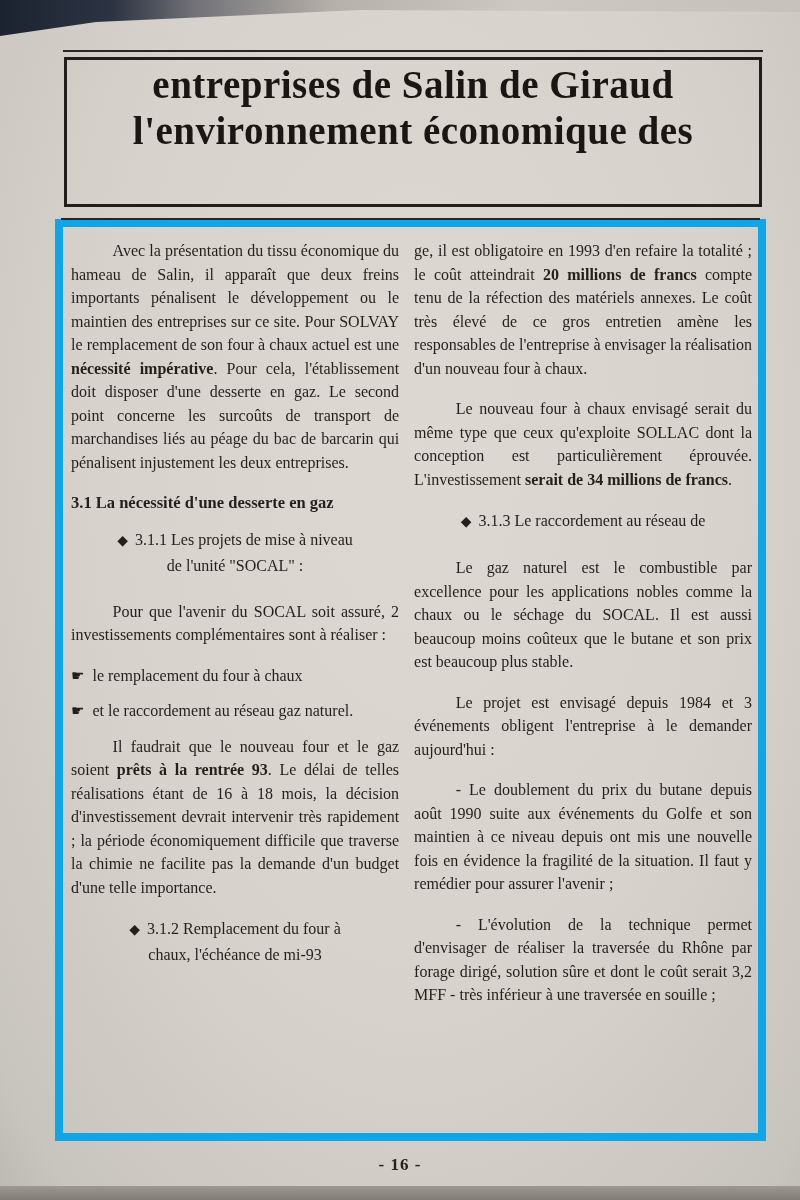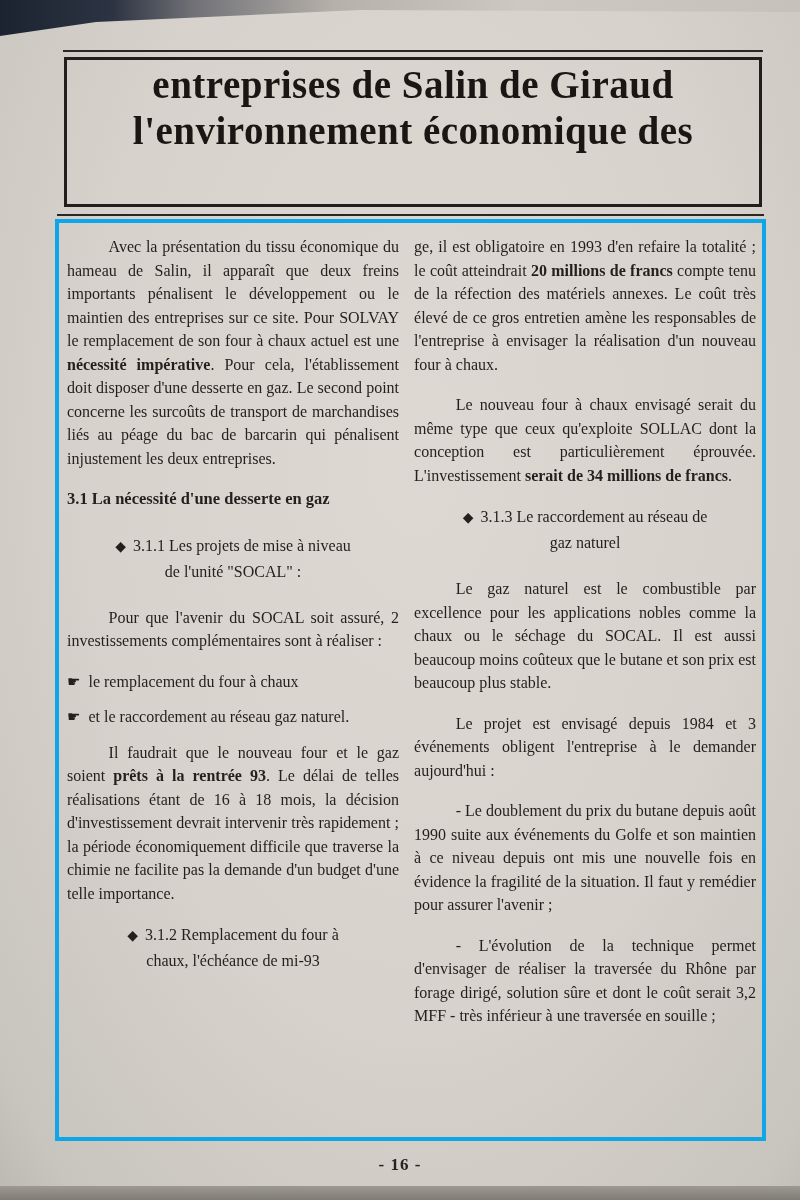--- a/index.html
+++ b/index.html
@@ -26,33 +26,33 @@
   }
   .title-box::before{
     content:"";position:absolute;left:-4px;right:-4px;top:-10px;border-top:2px solid #2a2722;
   }
   .title-line{
     font-size:39px;font-weight:bold;line-height:46px;letter-spacing:0.5px;color:#191613;
     white-space:nowrap;
   }
   .body-box{
     position:absolute;left:55px;top:219px;width:711px;height:922px;
-    border:4px solid #0ea5e9;padding:12px 6px 0 8px;box-sizing:border-box;
+    border:8px solid #0ea5e9;padding:12px 6px 0 8px;box-sizing:border-box;
   }
   .body-box::before{
     content:"";position:absolute;left:-2px;right:-2px;top:-9px;border-top:2px solid #2a2722;
   }
   .cols{display:flex;gap:15px;height:100%;overflow:hidden;}
   .col{font-size:16px;line-height:23.5px;color:#221f1c;overflow:hidden;}
   .col.left{width:334px;}
   .col.right{width:344px;}
   .blk{margin:0 0 17px;}
   .para{text-align:justify;text-indent:2.6em;}
   .para.noindent{text-indent:0;}
-  .section{font-weight:bold;font-size:16.5px;margin:4px 0 22px;}
+  .section{font-weight:bold;font-size:16.5px;margin:4px 0 12px;}
   .sub{text-align:center;margin:6px 0 22px;line-height:25px;}
   .sub .diamond{font-family:"DejaVu Sans",sans-serif;font-size:14px;margin-right:7px;}
   .hand-item{padding-left:1.8em;text-indent:-1.8em;margin:0 0 11px;}
   .hand{font-family:"DejaVu Sans",sans-serif;font-size:15px;margin-right:4px;}
   .footer{
     position:absolute;left:0;top:1155px;width:100%;text-align:center;
     font-weight:bold;font-size:17px;color:#26231f;letter-spacing:1px;
   }
   b{font-weight:bold;}
 </style>
@@ -83,21 +83,20 @@
         <div class="blk sub">
           <div class="sub-l1"><span class="diamond">◆</span>3.1.2 Remplacement du four à</div>
           <div class="sub-l2">chaux, l'échéance de mi-93</div>
         </div>
       </div>
     <div class="col right ink">
         <div class="blk para noindent">ge, il est obligatoire en 1993 d'en refaire la totalité ; le coût atteindrait <b>20 millions de francs</b> compte tenu de la réfection des matériels annexes. Le coût très élevé de ce gros entretien amène les responsables de l'entreprise à envisager la réalisation d'un nouveau four à chaux.</div>
         <div class="blk para">Le nouveau four à chaux envisagé serait du même type que ceux qu'exploite SOLLAC dont la conception est particulièrement éprouvée. L'investissement <b>serait de 34 millions de francs</b>.</div>
         <div class="blk sub">
           <div class="sub-l1"><span class="diamond">◆</span>3.1.3 Le raccordement au réseau de</div>
-          <div class="sub-l2">gaz naturel</div>
         </div>
         <div class="blk para">Le gaz naturel est le combustible par excellence pour les applications nobles comme la chaux ou le séchage du SOCAL. Il est aussi beaucoup moins coûteux que le butane et son prix est beaucoup plus stable.</div>
         <div class="blk para">Le projet est envisagé depuis 1984 et 3 événements obligent l'entreprise à le demander aujourd'hui :</div>
         <div class="blk para">- Le doublement du prix du butane depuis août 1990 suite aux événements du Golfe et son maintien à ce niveau depuis ont mis une nouvelle fois en évidence la fragilité de la situation. Il faut y remédier pour assurer l'avenir ;</div>
         <div class="blk para">- L'évolution de la technique permet d'envisager de réaliser la traversée du Rhône par forage dirigé, solution sûre et dont le coût serait 3,2 MFF - très inférieur à une traversée en souille ;</div>
       </div>
   </div>
 </div>
 
 <div class="footer">- 16 -</div>

